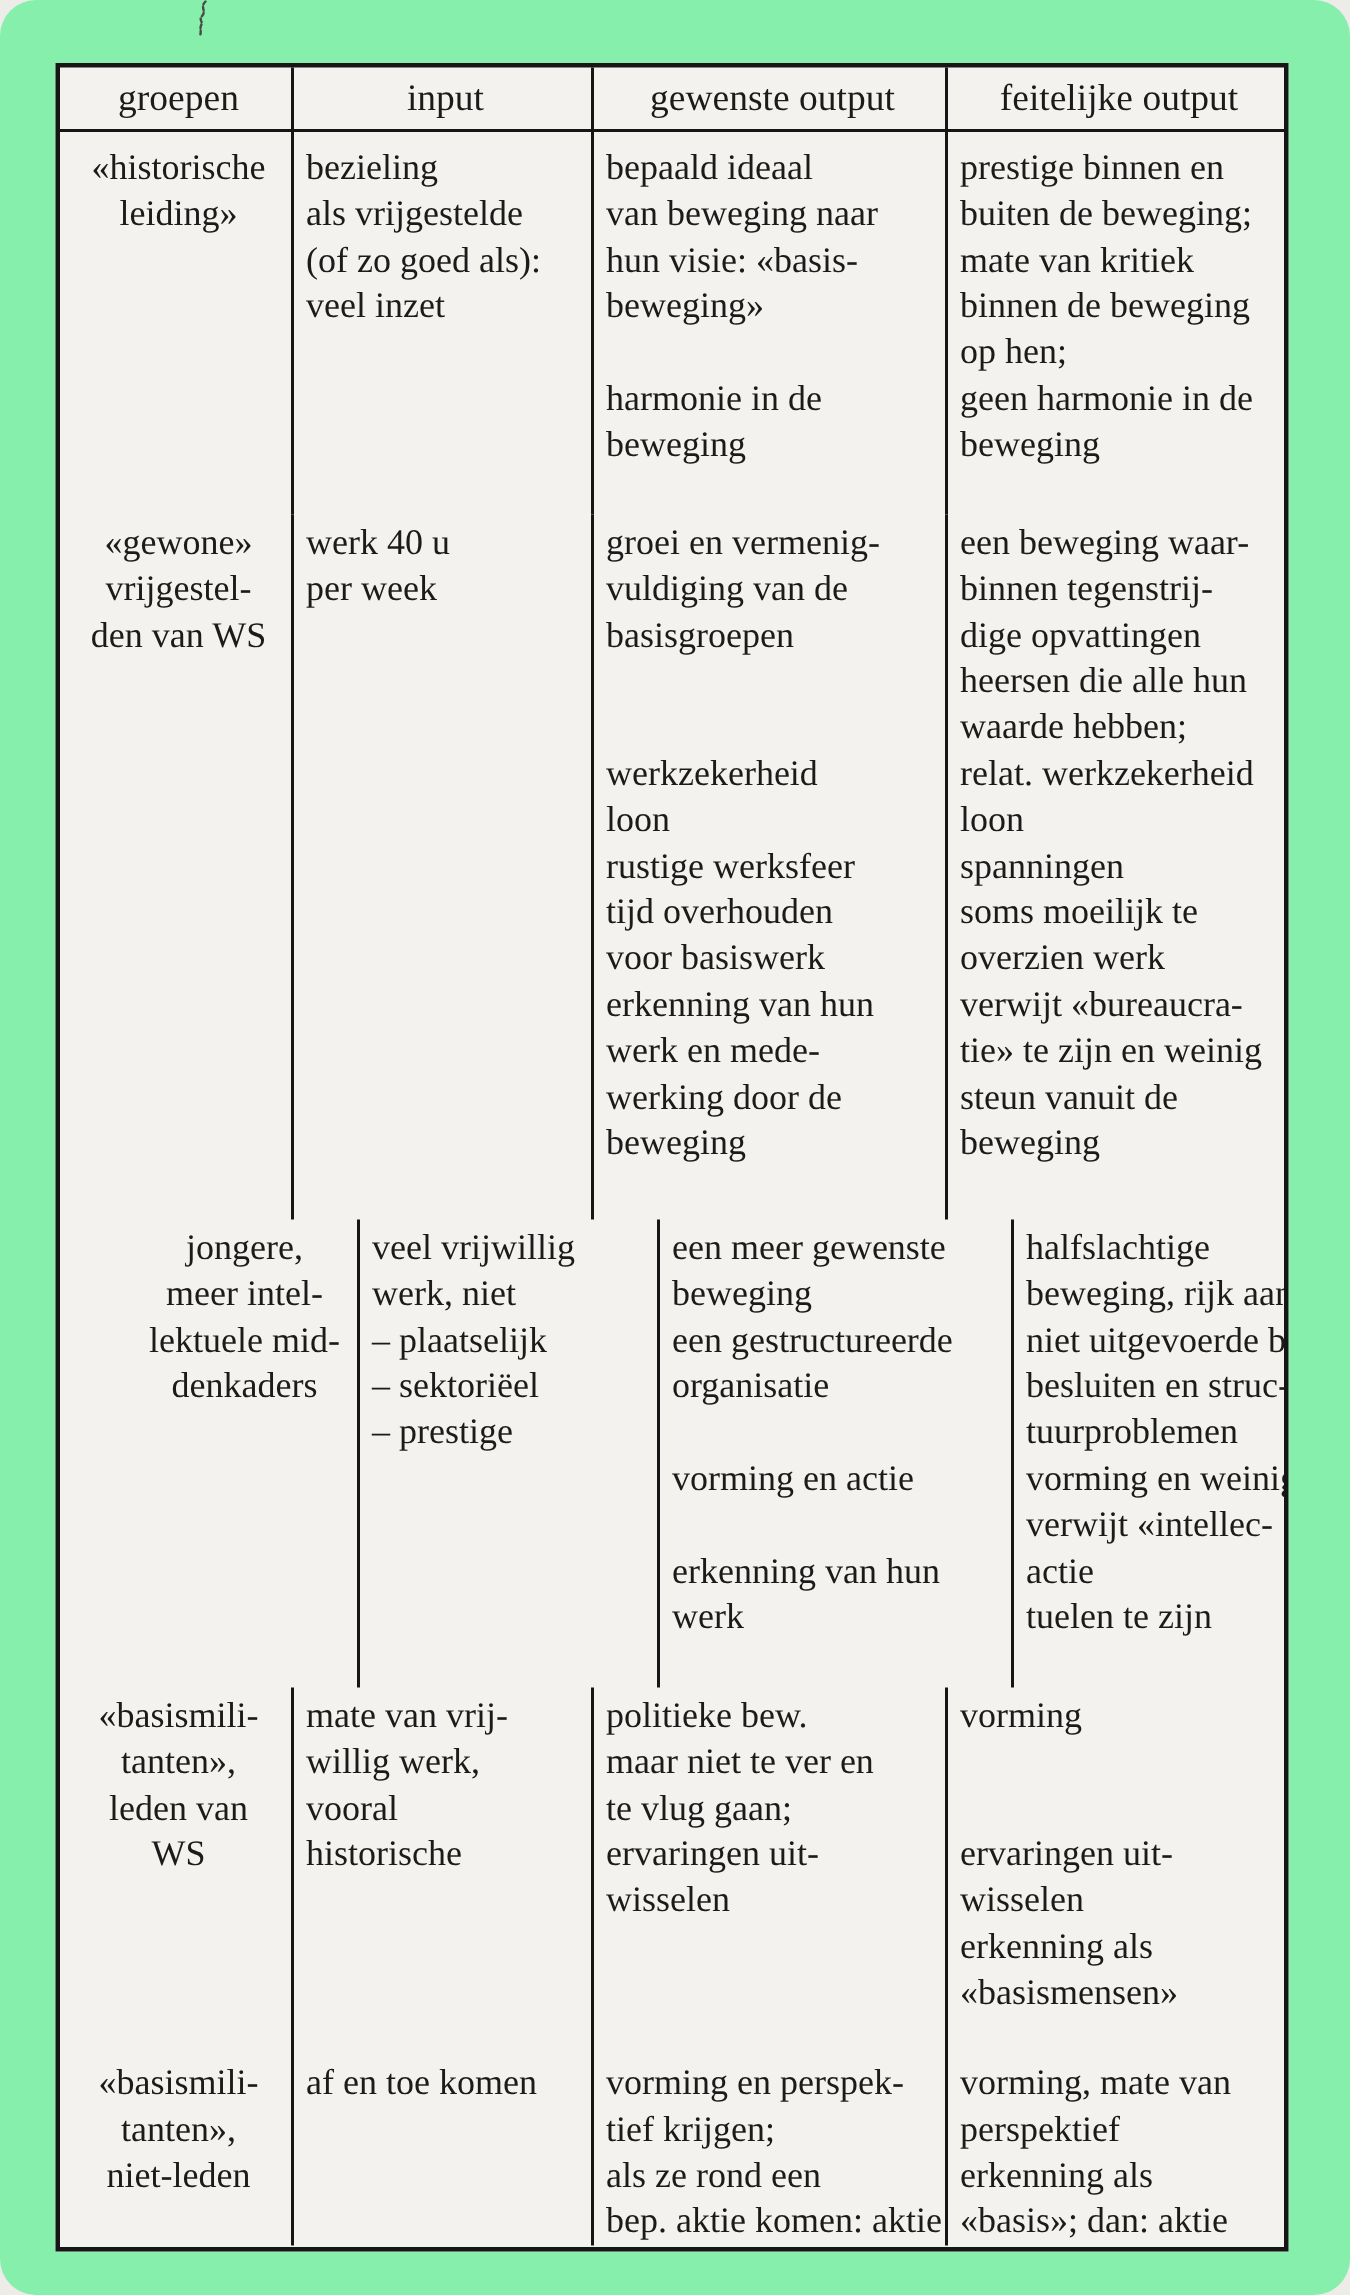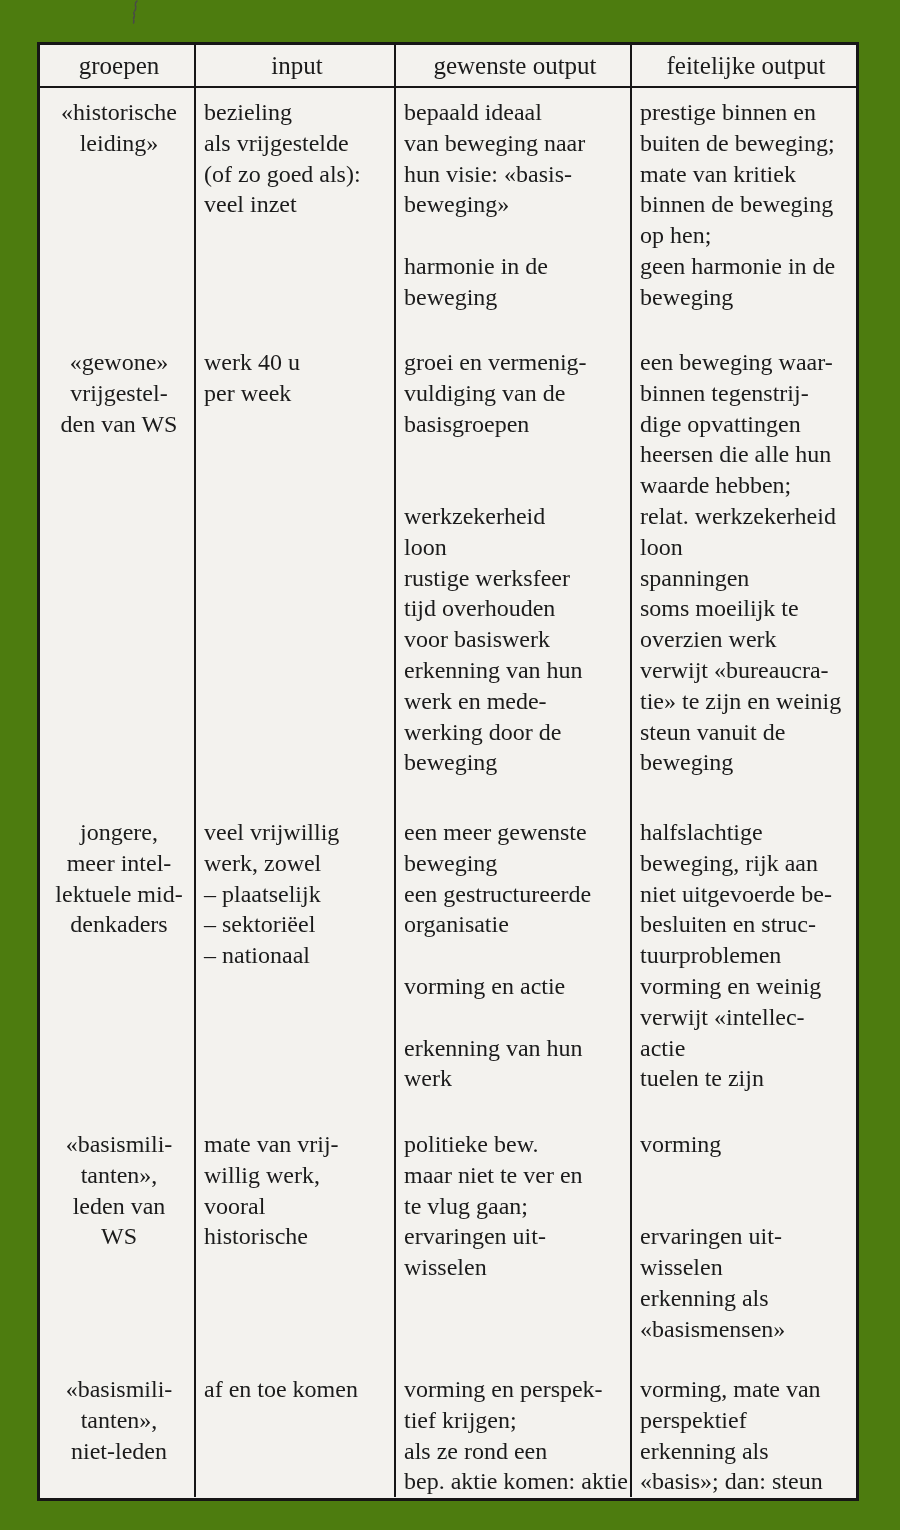--- a/index.html
+++ b/index.html
@@ -4,21 +4,21 @@
 <style>
   html, body { margin:0; padding:0; }
   body {
     width:900px; height:1530px; position:relative;
     background:#edecе8;
     background-color:#edece8;
     font-family:"Liberation Serif","DejaVu Serif",serif;
     color:#1b1b1b;
     overflow:hidden;
   }
-  .scan-page { position:absolute; inset:0; background:#4d7c0f; }
+  .scan-page { position:absolute; inset:0; background:#86efac;border-radius:24px; }
 
   .pen-mark { position:absolute; left:126px; top:0px; }
   .scan-speck {
     position:absolute; left:325px; top:660px; width:7px; height:6px;
     background:#9a9a96; border-radius:50%; opacity:.55; filter:blur(1px);
   }
 
   .table {
     position:absolute; left:37px; top:42px; width:822px; height:1459px;
     box-sizing:border-box; border:3px solid #161616; background:#f3f2ee;
@@ -32,21 +32,21 @@
     padding:4px 4px 0 8px; overflow:hidden;
     font-size:24px; line-height:30.8px;
   }
   .cell:first-child { border-left:none;text-align:center; }
   .header-row { height:43px; border-bottom:2px solid #161616; }
   .header-row .cell {
     text-align:center; padding-top:5px; font-size:25px; line-height:32px;
   }
   .r1 { height:255px; } .r1 .cell { padding-top:9px; }
   .r2 { height:470px; }
-  .r3 { height:312px; }
+  .r3 { height:312px;margin-left:44px; }
   .r4 { height:245px; }
   .r5 { height:127px; }
   .line { white-space:nowrap; }
 </style>
 </head>
 <body>
 
 <div class="scan-page">
 
   <svg class="pen-mark" width="20" height="26" viewBox="0 0 20 26">
@@ -141,24 +141,24 @@
 
     <div class="row r3">
       <div class="cell">
           <div class="line">jongere,</div>
           <div class="line">meer intel-</div>
           <div class="line">lektuele mid-</div>
           <div class="line">denkaders</div>
         </div>
       <div class="cell">
           <div class="line">veel vrijwillig</div>
-          <div class="line">werk, zowel</div>
+          <div class="line">werk, niet</div>
           <div class="line">– plaatselijk</div>
           <div class="line">– sektoriëel</div>
-          <div class="line">– nationaal</div>
+          <div class="line">– prestige</div>
         </div>
       <div class="cell">
           <div class="line">een meer gewenste</div>
           <div class="line">beweging</div>
           <div class="line">een gestructureerde</div>
           <div class="line">organisatie</div>
           <div class="line">&nbsp;</div>
           <div class="line">vorming en actie</div>
           <div class="line">&nbsp;</div>
           <div class="line">erkenning van hun</div>
@@ -220,18 +220,18 @@
       <div class="cell">
           <div class="line">vorming en perspek-</div>
           <div class="line">tief krijgen;</div>
           <div class="line">als ze rond een</div>
           <div class="line">bep. aktie komen: aktie</div>
         </div>
       <div class="cell">
           <div class="line">vorming, mate van</div>
           <div class="line">perspektief</div>
           <div class="line">erkenning als</div>
-          <div class="line">«basis»; dan: steun</div>
+          <div class="line">«basis»; dan: aktie</div>
         </div>
     </div>
 
   </div>
 </div>
 
 </body></html>

